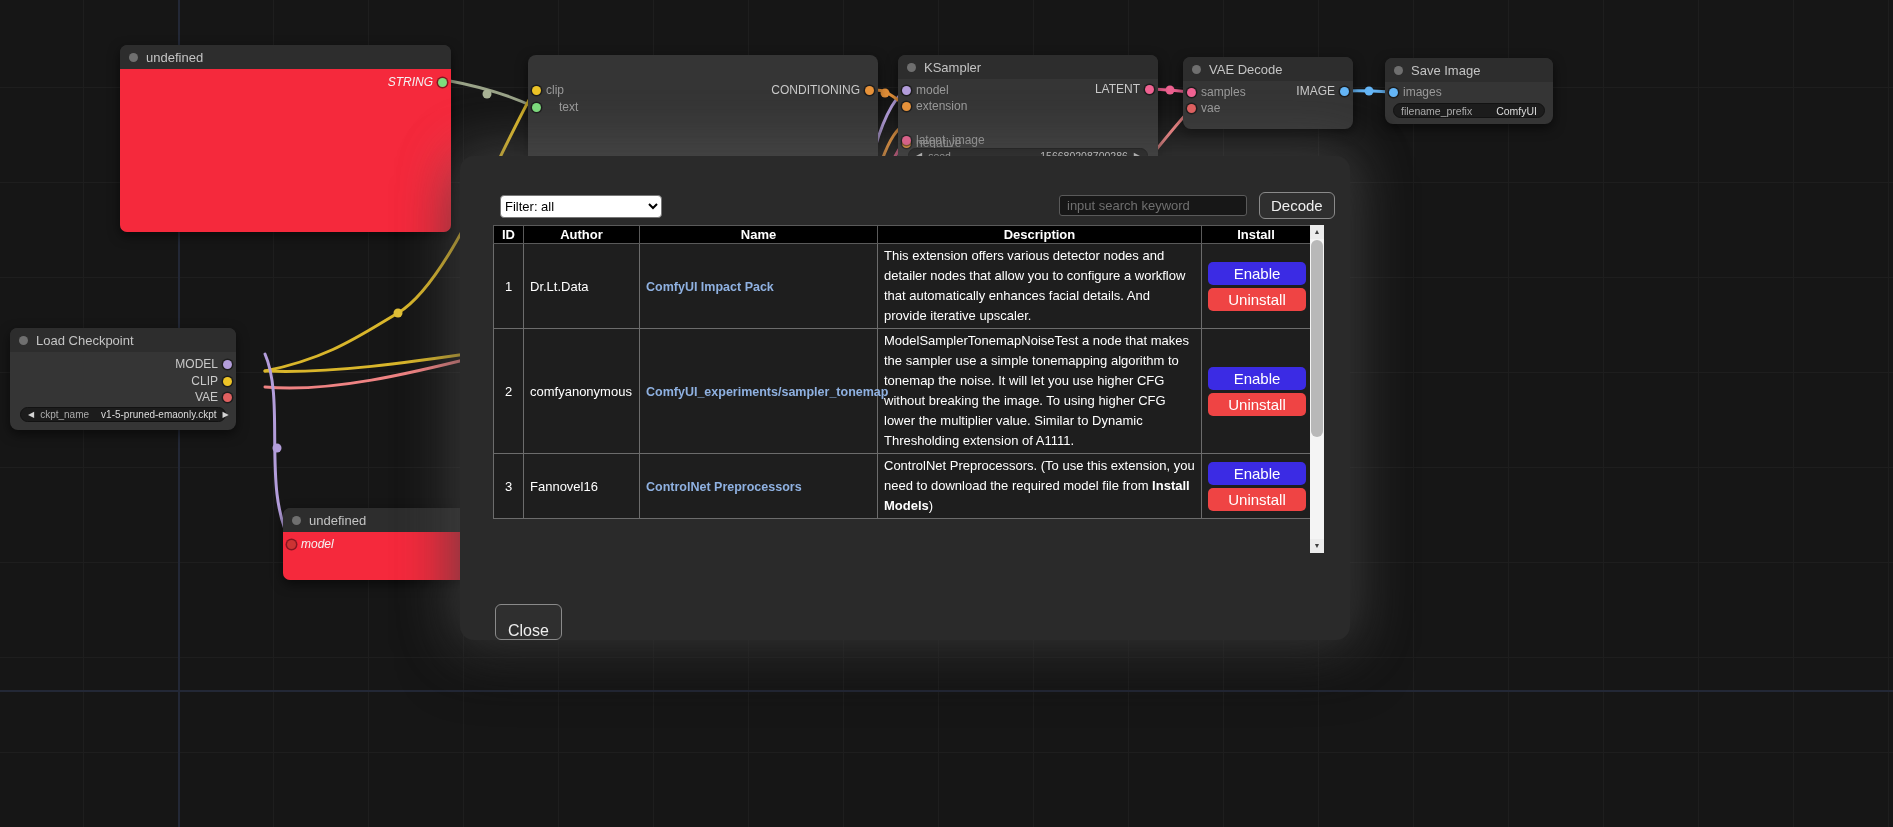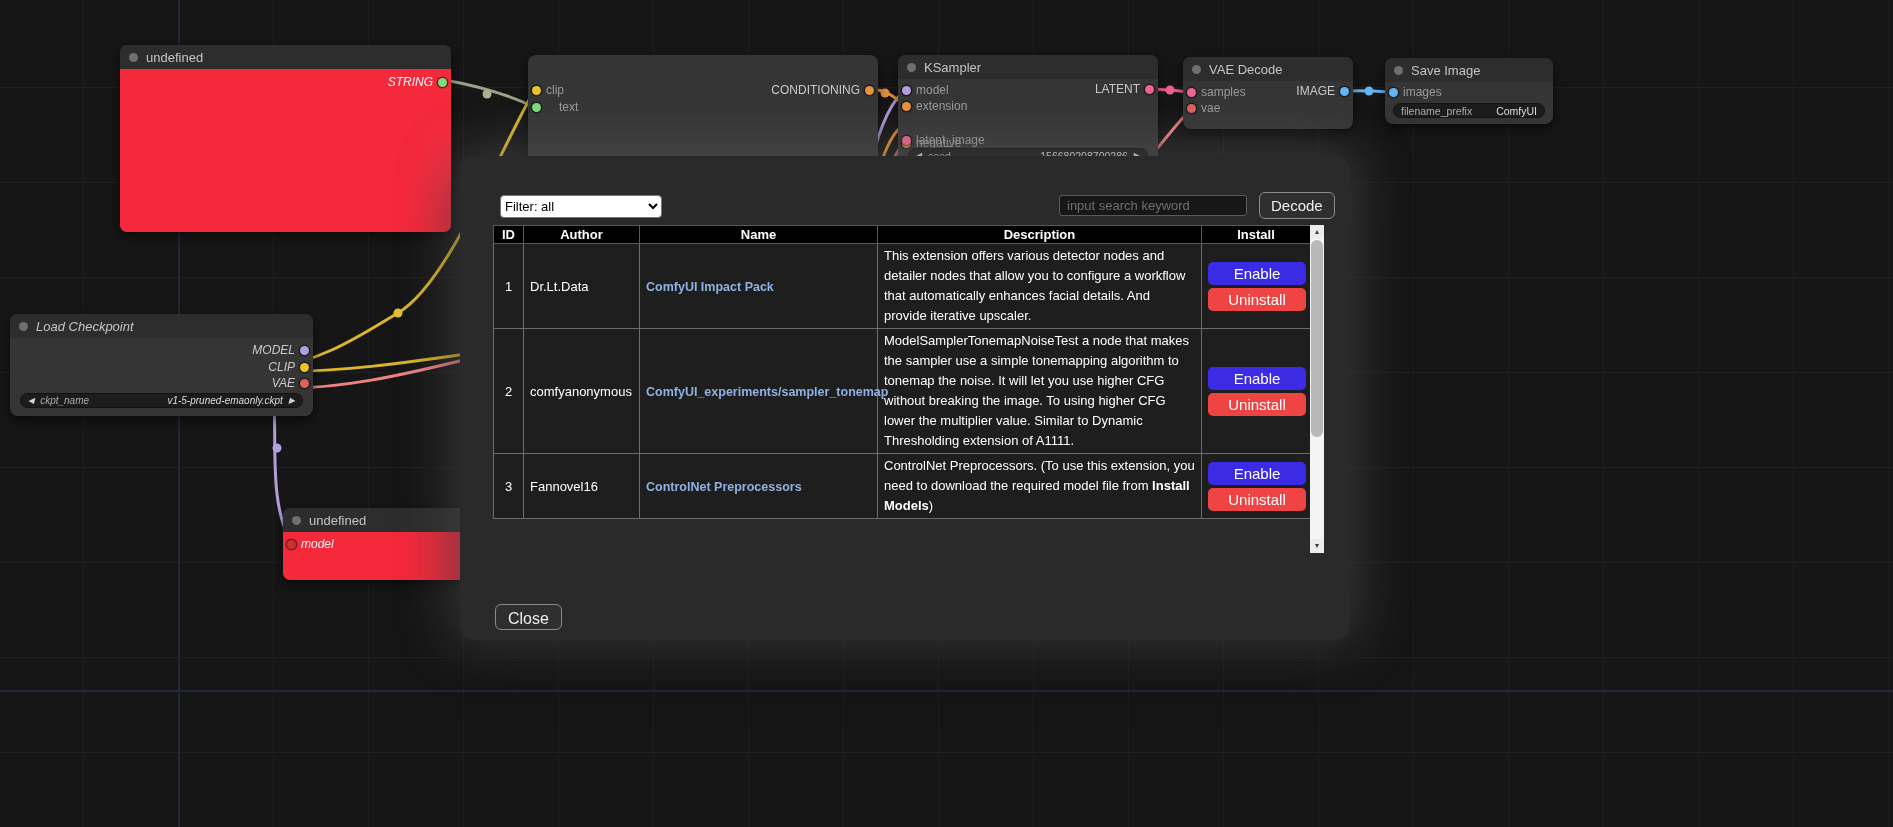--- a/index.html
+++ b/index.html
@@ -50,21 +50,21 @@
   .filter-select { position:absolute; left:40px; top:39px; width:162px; height:23px;
         font-size:13px; font-family:inherit; background:#fff; color:#000;
         border:1px solid #777; border-radius:4px; }
   .search-input { position:absolute; left:599px; top:39px; width:188px; height:21px;
         background:#171717; border:1px solid #5a5a5a; color:#ddd; font-size:13px;
         padding:1px 7px; border-radius:3px; font-family:inherit; }
   .search-input::placeholder { color:#6f6f6f; }
   .search-btn { position:absolute; left:799px; top:36px; height:27px; padding:0 11px;
         background:#2f2f2f; border:1px solid #8a8a8a; border-radius:6px; color:#eee;
         font-size:15px; font-family:inherit; cursor:pointer; }
-  .close-btn { position:absolute; left:35px; top:448px; height:26px; padding:5px 12px;
+  .close-btn { position:absolute; left:35px; top:448px; height:26px; padding:17px 12px;
         background:#2f2f2f; border:1px solid #8a8a8a; border-radius:6px; color:#eee;
         font-size:16px; font-family:inherit; cursor:pointer; }
 
   .table-wrap { position:absolute; left:33px; top:69px; width:831px; height:328px; }
   table.ext { border-collapse:collapse; width:817px; table-layout:fixed; }
   .ext th { background:#000; color:#fff; font-size:13px; font-weight:bold;
         border:1px solid #5a5a5a; padding:1px 3px; height:16px; }
   .ext td { background:#1e1e1e; border:1px solid #6c6c6c; color:#fff;
         font-size:13px; padding:2px 6px; vertical-align:middle; }
   .c-id   { text-align:center; }
@@ -213,21 +213,21 @@
       <span class="pin" style="background:#64b5f6;"></span>
       <span>images</span>
     </div>
     <div class="widget" style="left:8px; right:8px; top:45px;">
       <span class="wlabel">filename_prefix</span>
       <span class="wspacer"></span>
       <span class="wvalue">ComfyUI</span>
     </div>
   </div>
 
-  <div class="node" style="left:10px; top:314px; width:303px; height:102px;font-style:italic;">
+  <div class="node" style="left:10px; top:328px; width:226px; height:102px;">
     <div class="node-title">
       <span class="tdot"></span>
       <span>Load Checkpoint</span>
     </div>
     <div class="slot out" style="top:29px;">
       <span class="pin" style="background:#b39ddb;"></span>
       <span>MODEL</span>
     </div>
     <div class="slot out" style="top:46px;">
       <span class="pin" style="background:#edc427;"></span>

